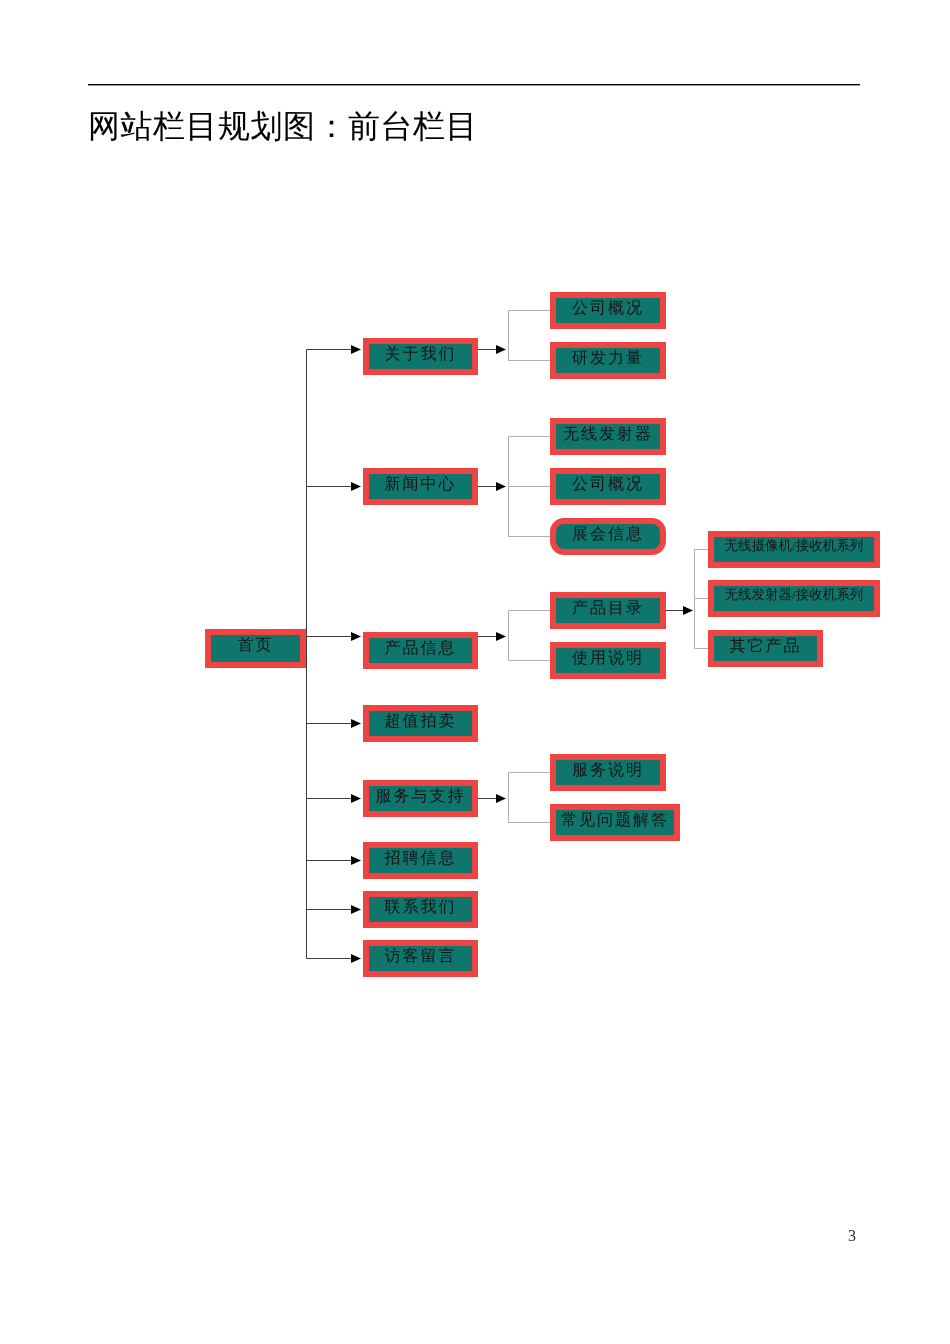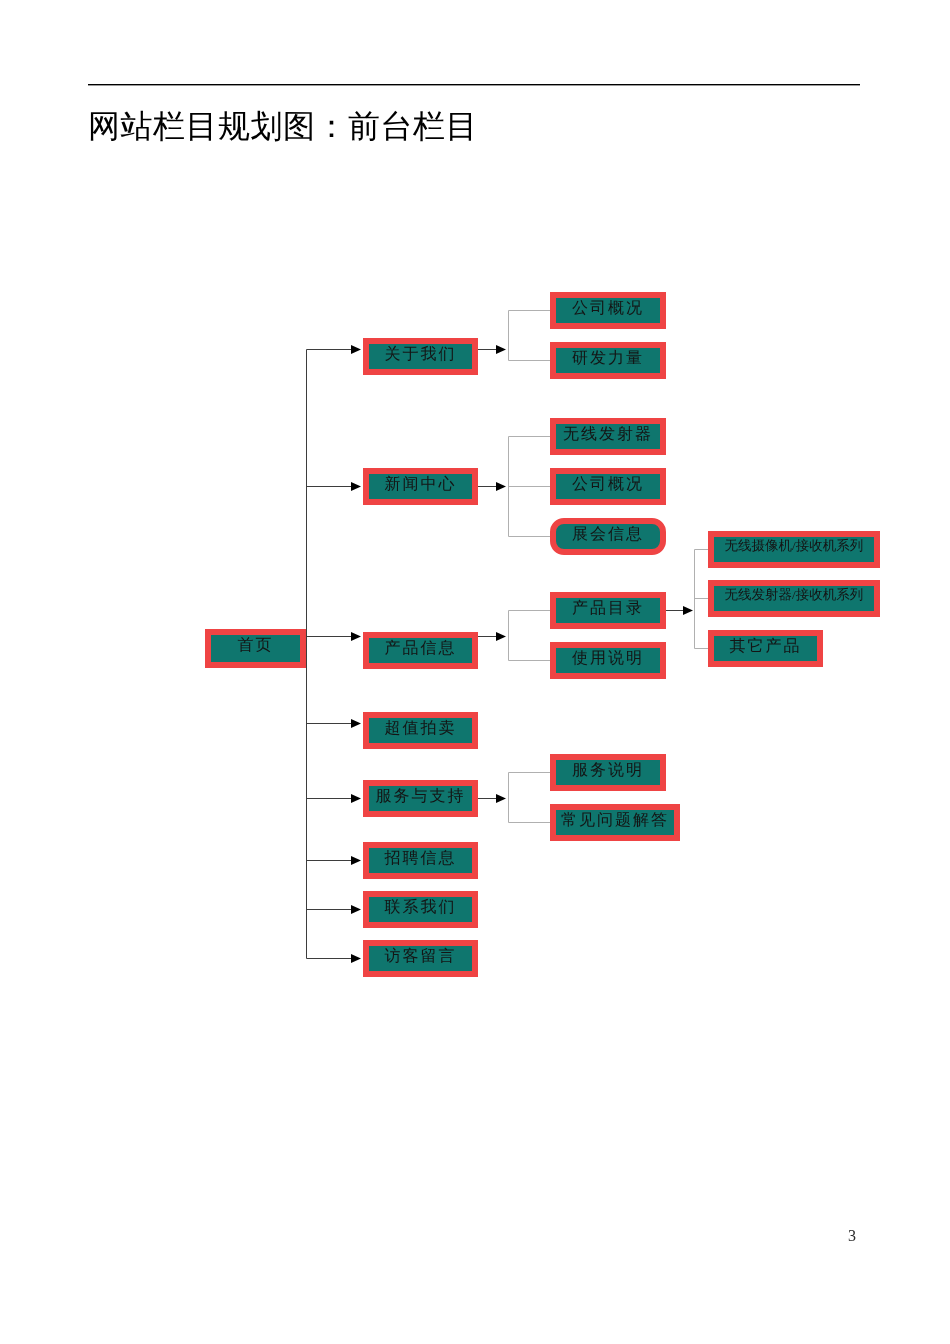--- a/index.html
+++ b/index.html
@@ -152,21 +152,21 @@
 
   <div class="node" style="left:363px; top:338px; width:115px; height:37px;">
     <span>关于我们</span>
   </div>
   <div class="node" style="left:363px; top:468px; width:115px; height:37px;">
     <span>新闻中心</span>
   </div>
   <div class="node" style="left:363px; top:632px; width:115px; height:37px;">
     <span>产品信息</span>
   </div>
-  <div class="node" style="left:363px; top:705px; width:115px; height:37px;margin-top:7px;">
+  <div class="node" style="left:363px; top:705px; width:115px; height:37px;">
     <span>超值拍卖</span>
   </div>
   <div class="node" style="left:363px; top:780px; width:115px; height:37px;">
     <span>服务与支持</span>
   </div>
   <div class="node" style="left:363px; top:842px; width:115px; height:37px;">
     <span>招聘信息</span>
   </div>
   <div class="node" style="left:363px; top:891px; width:115px; height:37px;">
     <span>联系我们</span>

